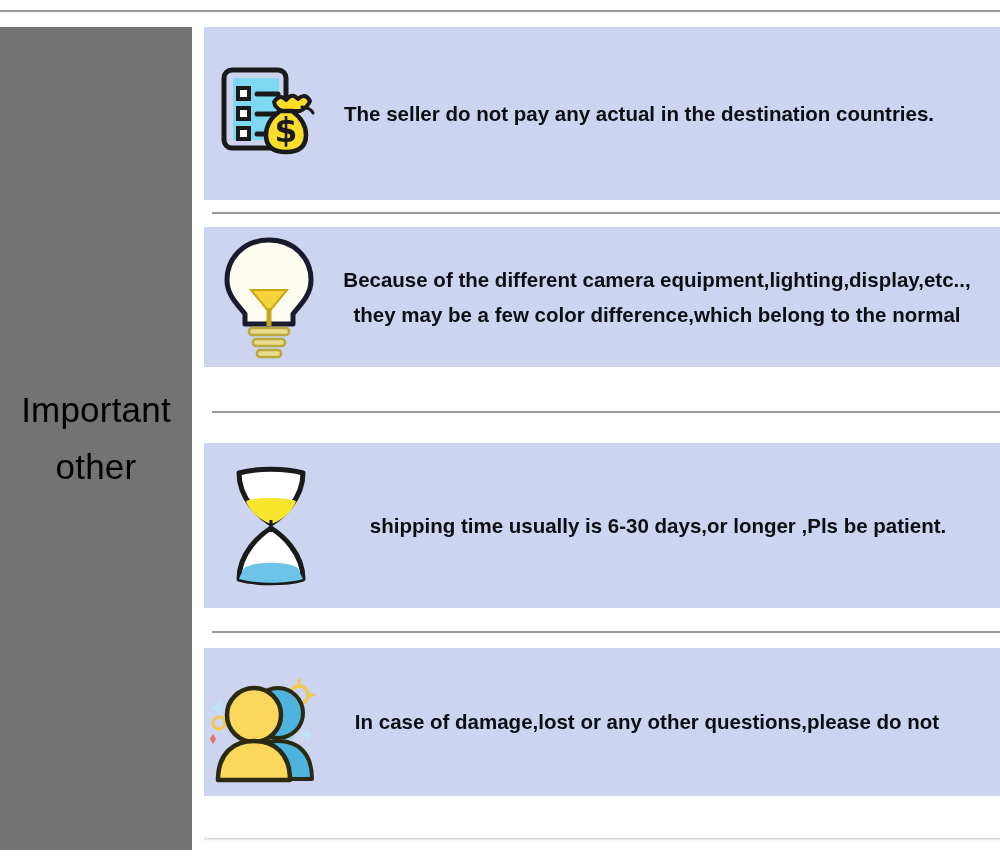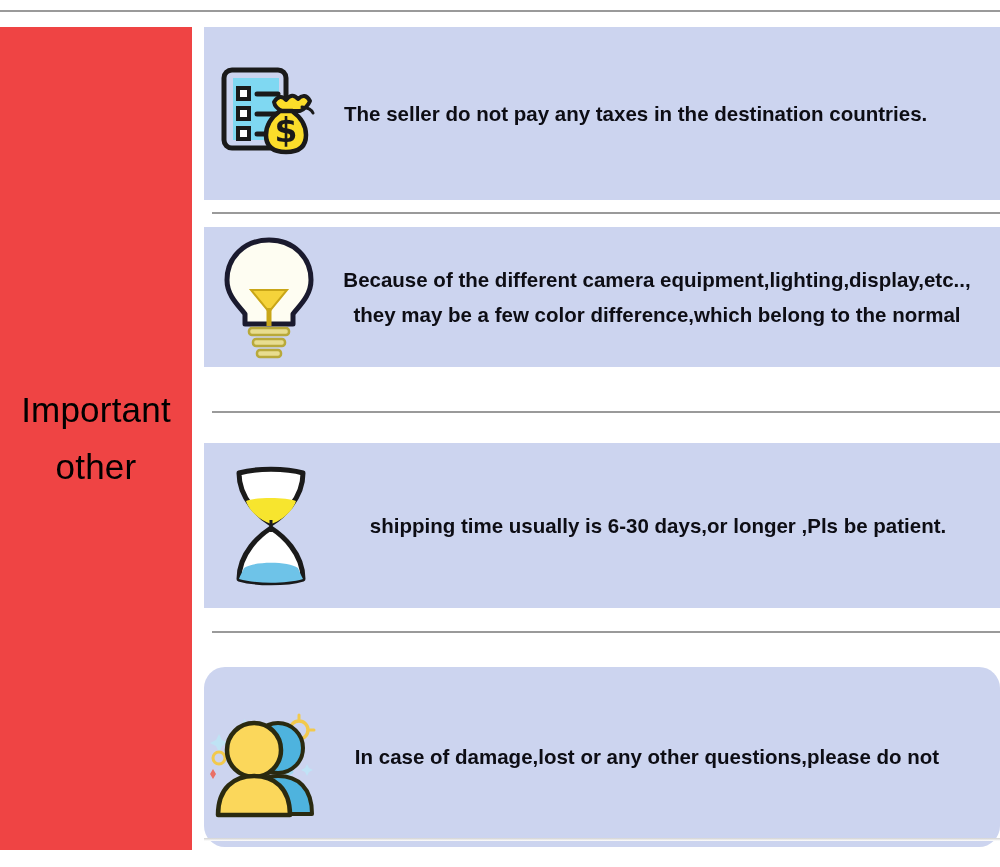--- a/index.html
+++ b/index.html
@@ -25,21 +25,21 @@
     width: 1000px; height: 2px;
     background: #9a9a9a;
   }
 
   
   .left-panel {
     position: absolute;
     left: 0; top: 27px;
     width: 192px;
     height: 823px;
-    background: #ef4444;
+    background: #737373;
     display: flex;
     flex-direction: column;
     align-items: center;
     justify-content: center;
   }
   .left-title-line {
     color: #000000;
     font-size: 35px;
     line-height: 1.62;
     text-align: center;
@@ -59,21 +59,21 @@
     position: absolute;
     left: 0;
     width: 796px;
     background: #ccd4ef;
     display: flex;
     align-items: center;
   }
   .note-row.r1 { top: 0px;   height: 173px; }
   .note-row.r2 { top: 200px; height: 140px; }
   .note-row.r3 { top: 416px; height: 165px; }
-  .note-row.r4 { top: 640px; height: 180px; border-radius: 21px; }
+  .note-row.r4 { top: 621px; height: 148px; }
 
   .divider {
     position: absolute;
     left: 8px;
     width: 788px;
     height: 2px;
     background: #9a9a9a;
   }
   .divider.d1 { top: 185px; }
   .divider.d2 { top: 384px; }
@@ -138,21 +138,21 @@
           <line x1="41" y1="30" x2="62" y2="30" stroke="#1a1a1a" stroke-width="5" stroke-linecap="round"></line>
           <line x1="41" y1="50" x2="62" y2="50" stroke="#1a1a1a" stroke-width="5" stroke-linecap="round"></line>
           <line x1="41" y1="70" x2="62" y2="70" stroke="#1a1a1a" stroke-width="5" stroke-linecap="round"></line>
           <path d="M58 38 q6 -9 12 -2 q6 -8 12 -1 q7 -7 12 2 q-3 7 -10 10 l-18 0 q-7 -3 -8 -9 z" fill="#fbdd2a" stroke="#1a1a1a" stroke-width="4" stroke-linejoin="round"></path>
           <path d="M64 47 q-14 10 -14 24 q0 17 20 17 q20 0 20 -17 q0 -14 -14 -24 z" fill="#fbdd2a" stroke="#1a1a1a" stroke-width="4.5"></path>
           <text x="70" y="78" font-family="DejaVu Sans, sans-serif" font-size="33" font-weight="bold" fill="#1a1a1a" text-anchor="middle">$</text>
           <path d="M86 43 q9 1 11 6" fill="none" stroke="#1a1a1a" stroke-width="3" stroke-linecap="round"></path>
         </svg>
       </div>
       <div class="text-cell single r1">
-        <span class="ln">The seller do not pay any taxes in the destination countries.</span>
+        <span class="ln">The seller do not pay any actual in the destination countries.</span>
       </div>
     </div>
 
     <div class="divider d1"></div>
 
     <div class="note-row r2">
       <div class="icon-cell c2">
         <svg width="104" height="126" viewBox="0 0 104 126" aria-hidden="true">
           <path d="M52 6 C27 6 10 24 10 46 C10 62 22 72 28 80 L28 90 L76 90 L76 80 C82 72 94 62 94 46 C94 24 77 6 52 6 Z" fill="#fefdf2" stroke="#1a1a2e" stroke-width="5" stroke-linejoin="round"></path>
           <path d="M34 56 L70 56 L52 78 Z" fill="#f5d33a" stroke="#c9a618" stroke-width="2"></path>

